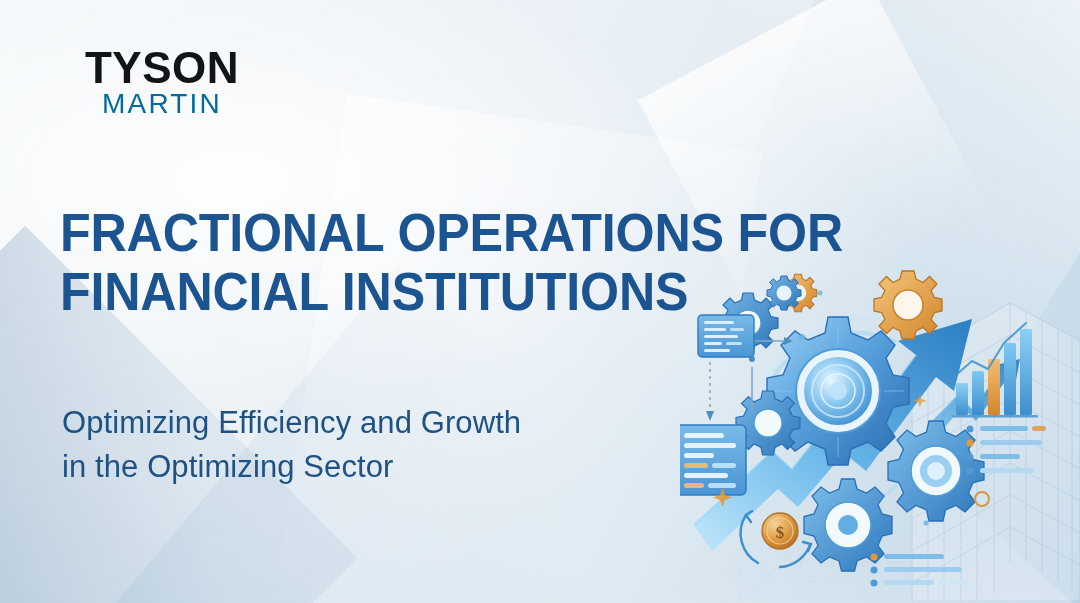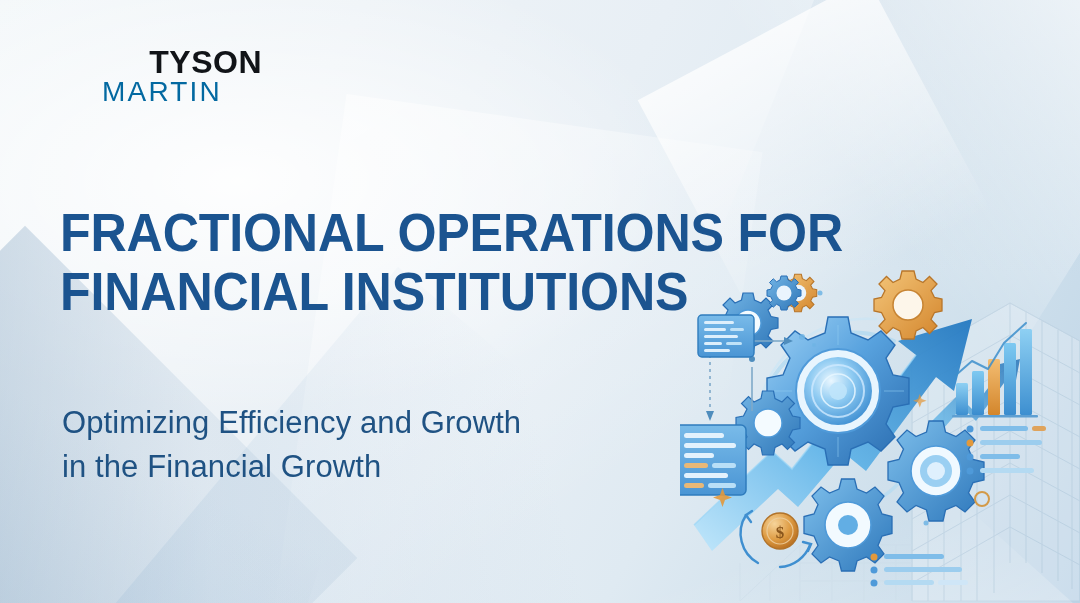--- a/index.html
+++ b/index.html
@@ -79,25 +79,24 @@
   
   .logo {
     position: absolute;
     left: 62px; top: 46px;
     width: 200px;
     text-align: center;
     line-height: 1;
   }
   .logo-primary {
     display: block;
-    font-size: 32px;
+    font-size: 44px;
     font-weight: 700;
     letter-spacing: 0.5px;
     color: #111418;
-    text-align: right;
   }
   .logo-secondary {
     display: block;
     font-size: 28px;
     font-weight: 400;
     letter-spacing: 2.2px;
     color: #0369a1;
   }
 
   
@@ -157,21 +156,21 @@
     <span class="logo-secondary">MARTIN</span>
   </div>
 
   <div class="headline">
     <span class="hl-line">FRACTIONAL OPERATIONS FOR</span>
     <span class="hl-line">FINANCIAL INSTITUTIONS</span>
   </div>
 
   <div class="subhead">
     <span class="sh-line">Optimizing Efficiency and Growth</span>
-    <span class="sh-line">in the Financial Growth</span>
+    <span class="sh-line">in the Optimizing Sector</span>
   </div>
 
   <div class="illus">
     <svg viewBox="0 0 400 340" xmlns="http://www.w3.org/2000/svg">
       <defs>
         <linearGradient id="gGearBig" x1="0" y1="0" x2="1" y2="1">
           <stop offset="0%" stop-color="#9fd2f5"></stop>
           <stop offset="45%" stop-color="#58a2de"></stop>
           <stop offset="100%" stop-color="#2769ad"></stop>
         </linearGradient>

